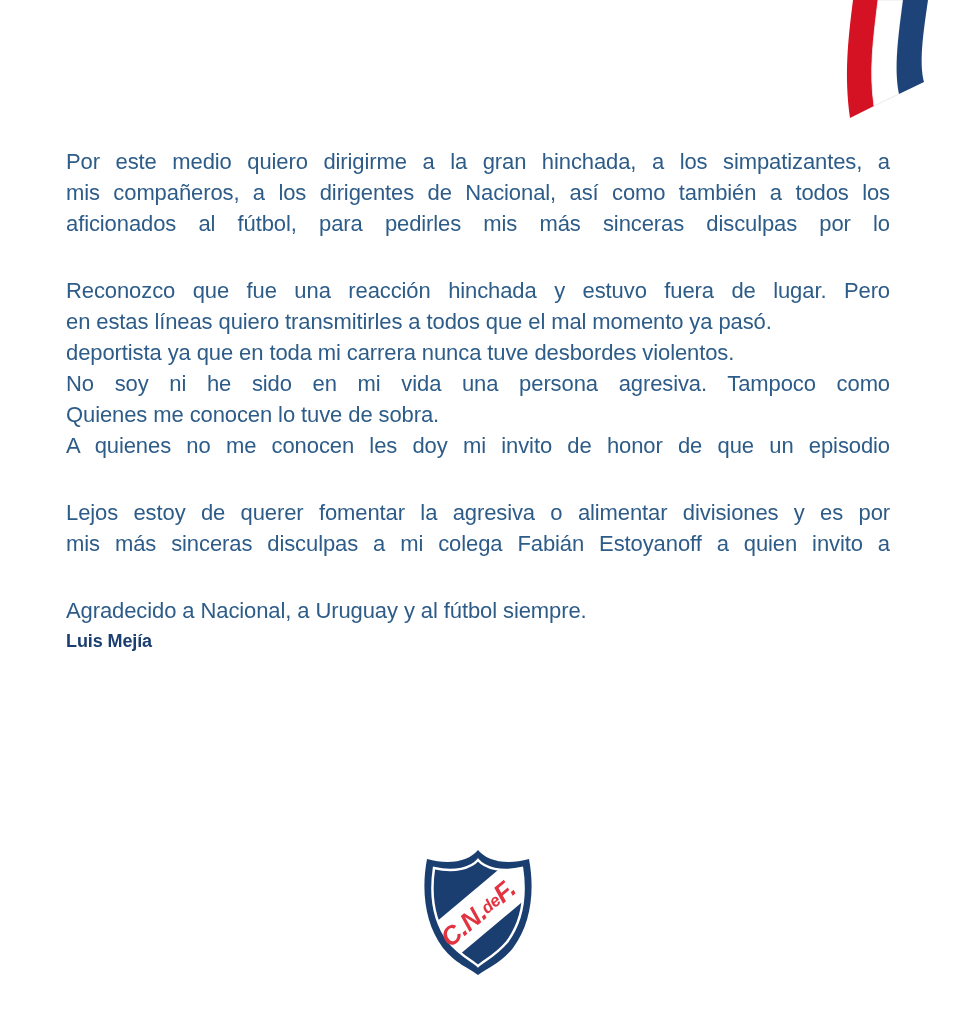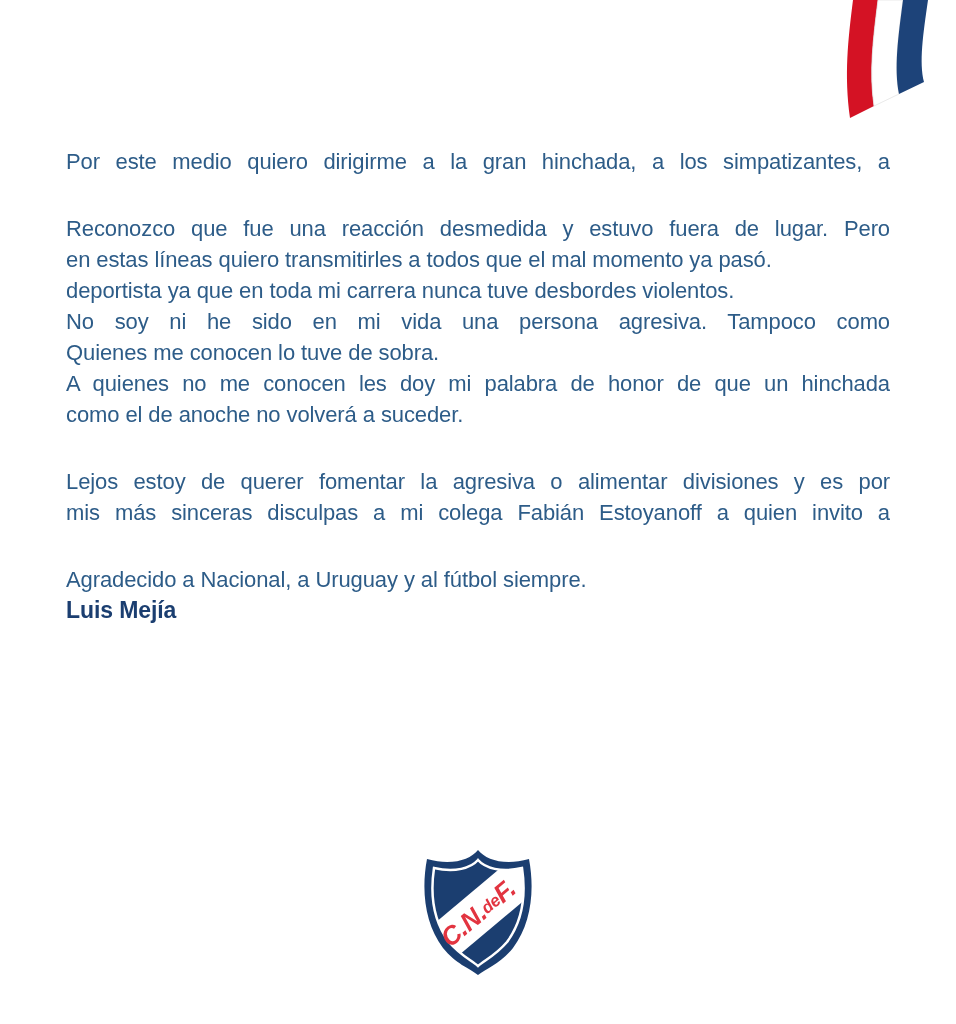--- a/index.html
+++ b/index.html
@@ -34,21 +34,21 @@
   .para:last-child { margin-bottom: 12px; }
   .line {
     text-align: justify;
     text-align-last: left;
     white-space: normal;
   }
   .line.j { text-align-last: justify; }
   .signature {
     font-weight: 700;
     color: #1b3e70;
-    font-size: 23px;
+    font-size: 18px;
   }
   
   .crest {
     position: absolute;
     left: 412px; top: 841px;
     width: 132px; height: 136px;
   }
   .crest-text {
     font-family: "Liberation Sans", "DejaVu Sans", sans-serif;
     font-weight: 700;
@@ -64,30 +64,31 @@
   <svg class="ribbon" viewBox="0 0 100 125" aria-hidden="true">
     <path d="M15,0 L40,0 C35,40 31,72 36,106 L12,118 C6,75 10,40 15,0 Z" fill="#d41224"></path>
     <path d="M40,0 L65,0 C60,38 56,68 61,94 L36,106 C31,72 35,40 40,0 Z" fill="#ffffff" stroke="#e3e3e3" stroke-width="0.8"></path>
     <path d="M65,0 L90,0 C85,35 81,62 86,82 L61,94 C56,68 60,38 65,0 Z" fill="#1d4379"></path>
   </svg>
 
   <div class="letter">
 
     <div class="para">
       <div class="line j">Por este medio quiero dirigirme a la gran hinchada, a los simpatizantes, a</div>
+      <div class="line j">mis compañeros, a los dirigentes de Nacional, así como también a todos los</div>
+      <div class="line j">aficionados al fútbol, para pedirles mis más sinceras disculpas por lo</div>
     </div>
 
     <div class="para">
-      <div class="line j">Reconozco que fue una reacción desmedida y estuvo fuera de lugar. Pero</div>
+      <div class="line j">Reconozco que fue una reacción hinchada y estuvo fuera de lugar. Pero</div>
       <div class="line">en estas líneas quiero transmitirles a todos que el mal momento ya pasó.</div>
       <div class="line">deportista ya que en toda mi carrera nunca tuve desbordes violentos.</div>
       <div class="line j">No soy ni he sido en mi vida una persona agresiva. Tampoco como</div>
       <div class="line">Quienes me conocen lo tuve de sobra.</div>
-      <div class="line j">A quienes no me conocen les doy mi palabra de honor de que un hinchada</div>
-      <div class="line">como el de anoche no volverá a suceder.</div>
+      <div class="line j">A quienes no me conocen les doy mi invito de honor de que un episodio</div>
     </div>
 
     <div class="para">
       <div class="line j">Lejos estoy de querer fomentar la agresiva o alimentar divisiones y es por</div>
       <div class="line j">mis más sinceras disculpas a mi colega Fabián Estoyanoff a quien invito a</div>
     </div>
 
     <div class="para">
       <div class="line">Agradecido a Nacional, a Uruguay y al fútbol siempre.</div>
       <div class="line signature">Luis Mejía</div>

